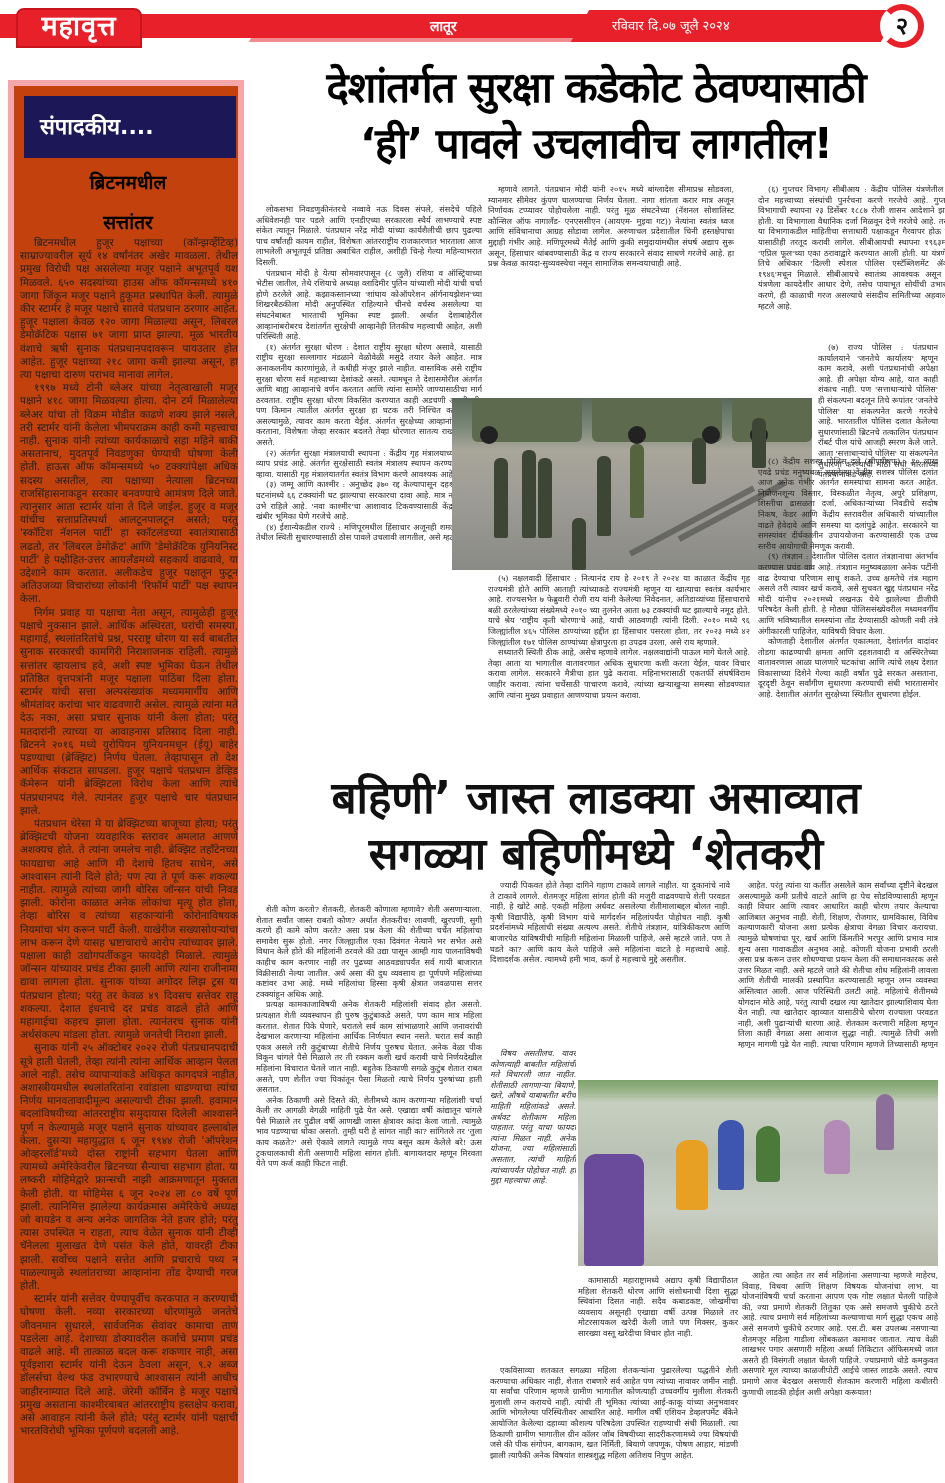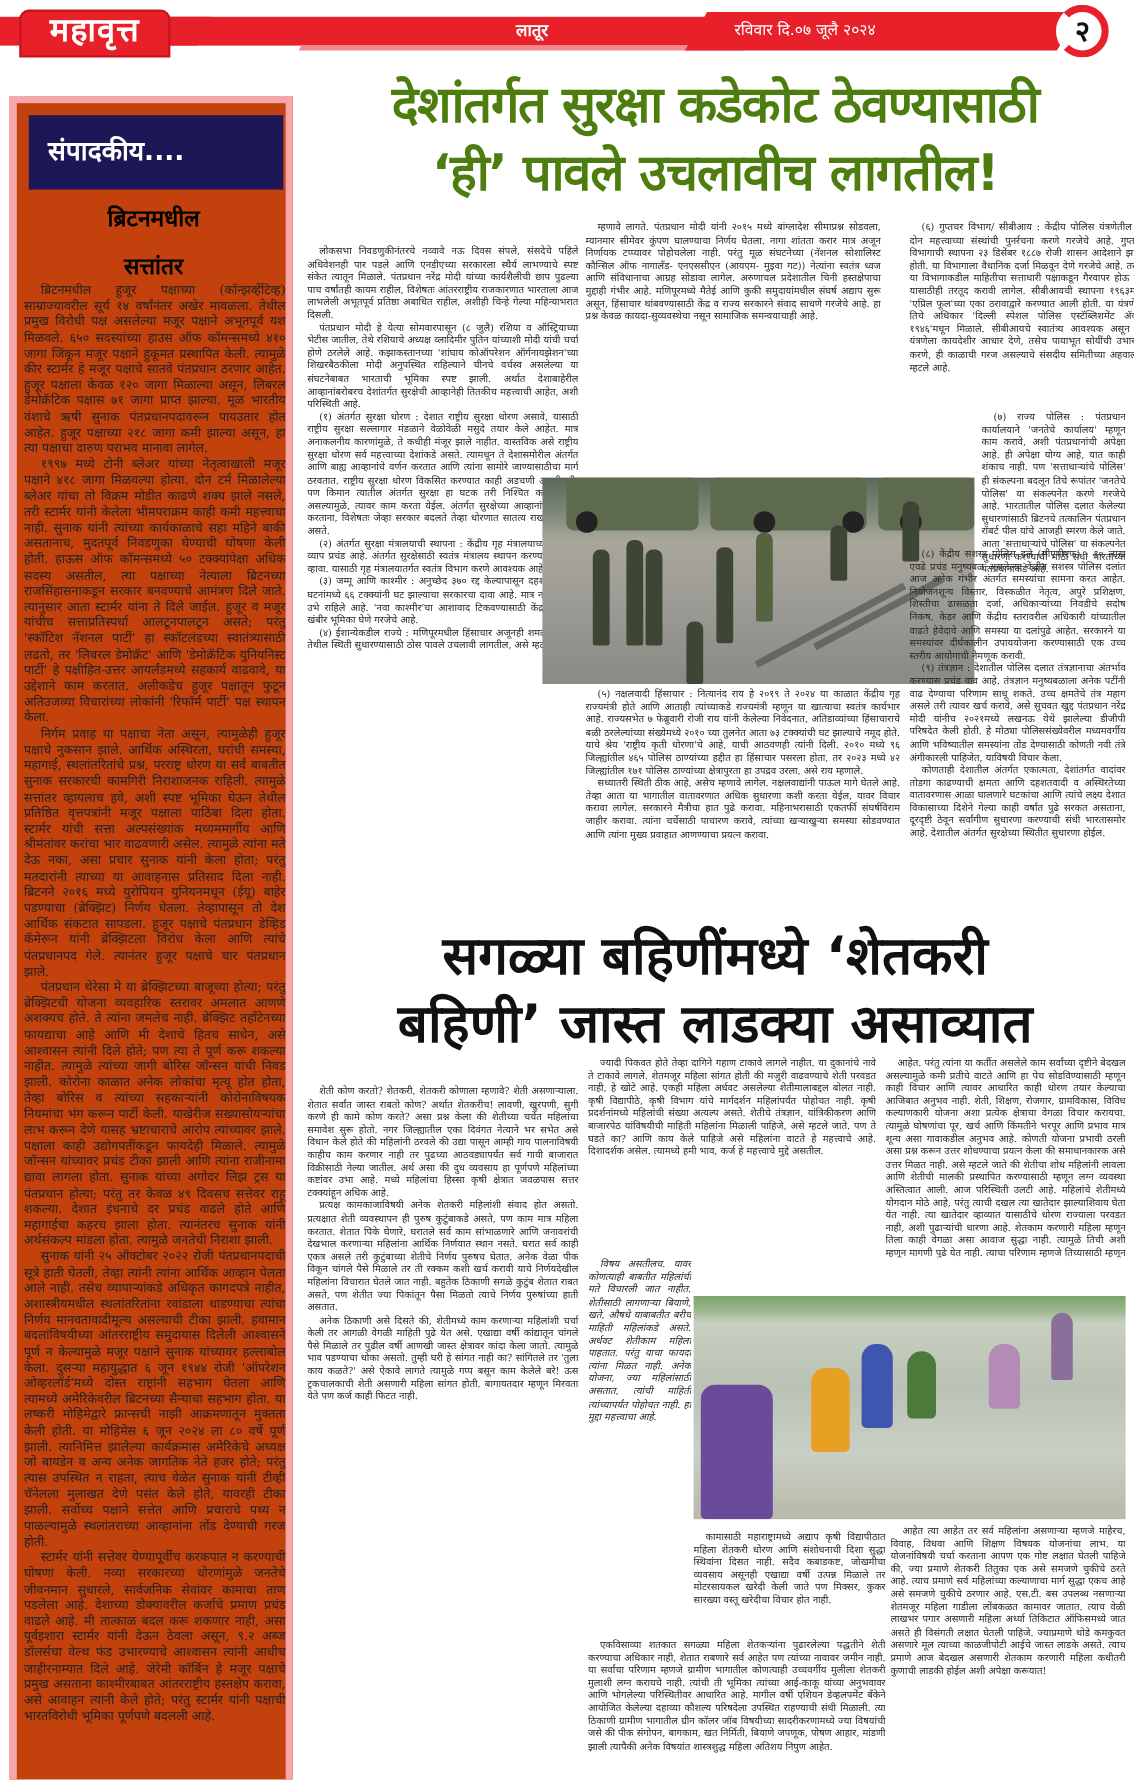--- a/index.html
+++ b/index.html
@@ -20,21 +20,21 @@
   .page-no { position: absolute; left: 880px; top: 4px; width: 44px; height: 44px; text-align: center; line-height: 44px; font-size: 24px; font-weight: bold; color: #111; }
 
   
   .editorial { position: absolute; left: 8px; top: 80px; width: 236px; height: 1414px; border: 6px solid #f4a6aa; background: #c2410c; text-decoration: underline; }
   .ed-head { position: absolute; left: 10px; top: 10px; width: 212px; height: 62px; background: #1c1858; color: #fff; font-weight: bold; font-size: 22px; line-height: 62px; padding-left: 16px; }
   .ed-title { position: absolute; left: 4px; top: 76px; width: 220px; text-align: center; font-family: "DejaVu Sans", sans-serif; font-weight: bold; font-size: 19px; line-height: 40px; color: #000; }
   .ed-body { position: absolute; left: 6px; top: 150px; width: 218px; height: 1250px; font-family: "DejaVu Serif", serif; font-size: 10.4px; line-height: 13.2px; text-align: justify; color: #222; overflow: hidden; }
   .ed-body p { text-indent: 14px; margin-bottom: 0; }
 
   
-  .s1-headline { position: absolute; left: 256px; top: 60px; width: 680px; text-align: center; font-family: "DejaVu Sans", sans-serif; font-weight: bold; font-size: 42px; line-height: 56px; color: #4d7c0f; letter-spacing: -1px; }
+  .s1-headline { position: absolute; left: 256px; top: 60px; width: 680px; text-align: center; font-family: "DejaVu Sans", sans-serif; font-weight: bold; font-size: 42px; line-height: 56px; color: #000000; letter-spacing: -1px; }
   .col { position: absolute; font-family: "DejaVu Serif", serif; font-size: 8.1px; line-height: 10.6px; text-align: justify; color: #2a2a2a; overflow: hidden; }
   .col p { text-indent: 10px; }
   .s1-c1 { left: 256px; top: 184px; width: 226px; height: 572px; margin-top: 20px; }
   .s1-c2 { left: 488px; top: 184px; width: 246px; height: 212px; }
   .s1-c3 { left: 758px; top: 184px; width: 196px; height: 132px; }
   .s1-c3b { left: 818px; top: 316px; width: 120px; height: 140px; margin-top: 26px; }
   .s1-c4 { left: 488px; top: 573px; width: 262px; height: 180px; }
   .s1-c5 { left: 758px; top: 456px; width: 180px; height: 298px; }
   .s1-photo { position: absolute; left: 452px; top: 398px; width: 360px; height: 172px; background: linear-gradient(180deg,#5a6a5a 0%,#7d8a7a 18%,#a9a69a 30%,#9c9b95 60%,#8a8a86 100%); overflow: hidden; }
   .s1-photo .road-shadow { position: absolute; height: 6px; background: #4a4a48; transform: rotate(-28deg); opacity: .6; }
@@ -133,22 +133,22 @@
   <p>(५) नक्षलवादी हिंसाचार : नित्यानंद राय हे २०१९ ते २०२४ या काळात केंद्रीय गृह राज्यमंत्री होते आणि आताही त्यांच्याकडे राज्यमंत्री म्हणून या खात्याचा स्वतंत्र कार्यभार आहे. राज्यसभेत ७ फेब्रुवारी रोजी राय यांनी केलेल्या निवेदनात, अतिडाव्यांच्या हिंसाचाराचे बळी ठरलेल्यांच्या संख्येमध्ये २०१० च्या तुलनेत आता ७३ टक्क्यांची घट झाल्याचे नमूद होते. याचे श्रेय 'राष्ट्रीय कृती धोरणा'चे आहे, याची आठवणही त्यांनी दिली. २०१० मध्ये ९६ जिल्ह्यांतील ४६५ पोलिस ठाण्यांच्या हद्दीत हा हिंसाचार पसरला होता, तर २०२३ मध्ये ४२ जिल्ह्यांतील १७१ पोलिस ठाण्यांच्या क्षेत्रापुरता हा उपद्रव उरला, असे राय म्हणाले.</p>
   <p>सध्यातरी स्थिती ठीक आहे, असेच म्हणावे लागेल. नक्षलवाद्यांनी पाऊल मागे घेतले आहे. तेव्हा आता या भागातील वातावरणात अधिक सुधारणा कशी करता येईल, यावर विचार करावा लागेल. सरकारने मैत्रीचा हात पुढे करावा. महिनाभरासाठी एकतर्फी संघर्षविराम जाहीर करावा. त्यांना चर्चेसाठी पाचारण करावे, त्यांच्या खऱ्याखुऱ्या समस्या सोडवण्यात आणि त्यांना मुख्य प्रवाहात आणण्याचा प्रयत्न करावा.</p>
 </div>
 <div class="col s1-c5">
   <p>(८) केंद्रीय सशस्त्र पोलिस दले (सीएपीएफ) : १० लाख एवढे प्रचंड मनुष्यबळ असलेल्या केंद्रीय सशस्त्र पोलिस दलांत आज अनेक गंभीर अंतर्गत समस्यांचा सामना करत आहेत. नियोजनशून्य विस्तार, विस्कळीत नेतृत्व, अपुरे प्रशिक्षण, शिस्तीचा ढासळता दर्जा, अधिकाऱ्यांच्या निवडीचे सदोष निकष, केडर आणि केंद्रीय स्तरावरील अधिकारी यांच्यातील वाढते हेवेदावे आणि समस्या या दलांपुढे आहेत. सरकारने या समस्यांवर दीर्घकालीन उपाययोजना करण्यासाठी एक उच्च स्तरीय आयोगाची नेमणूक करावी.</p>
   <p>(९) तंत्रज्ञान : देशातील पोलिस दलात तंत्रज्ञानाचा अंतर्भाव करण्यास प्रचंड वाव आहे. तंत्रज्ञान मनुष्यबळाला अनेक पटींनी वाढ देण्याचा परिणाम साधू शकते. उच्च क्षमतेचे तंत्र महाग असले तरी त्यावर खर्च करावे, असे सुचवत खुद्द पंतप्रधान नरेंद्र मोदी यांनीच २०२१मध्ये लखनऊ येथे झालेल्या डीजीपी परिषदेत केली होती. हे मोठ्या पोलिससंख्येवरील मध्यमवर्गीय आणि भविष्यातील समस्यांना तोंड देण्यासाठी कोणती नवी तंत्रे अंगीकारली पाहिजेत, याविषयी विचार केला.</p>
   <p>कोणताही देशातील अंतर्गत एकात्मता, देशांतर्गत वादांवर तोडगा काढण्याची क्षमता आणि दहशतवादी व अस्थिरतेच्या वातावरणास आळा घालणारे घटकांचा आणि त्यांचे लक्ष्य देशात विकासाच्या दिशेने गेल्या काही वर्षांत पुढे सरकत असताना, दूरदृष्टी ठेवून सर्वांगीण सुधारणा करण्याची संधी भारतासमोर आहे. देशातील अंतर्गत सुरक्षेच्या स्थितीत सुधारणा होईल.</p>
 </div>
 
 <div class="s2-headline">
+  <div>बहिणी’ जास्त लाडक्या असाव्यात</div>
   <div>सगळ्या बहिणींमध्ये ‘शेतकरी</div>
-  <div>बहिणी’ जास्त लाडक्या असाव्यात</div>
 </div>
 
 <div class="col s2-c1">
   <p>शेती कोण करतो? शेतकरी, शेतकरी कोणाला म्हणावे? शेती असणाऱ्याला. शेतात सर्वांत जास्त राबतो कोण? अर्थात शेतकरीच! लावणी, खुरपणी, सुगी करणे ही कामे कोण करते? असा प्रश्न केला की शेतीच्या चर्चेत महिलांचा समावेश सुरू होतो. नगर जिल्ह्यातील एका दिवंगत नेत्याने भर सभेत असे विधान केले होते की महिलांनी ठरवले की उद्या पासून आम्ही गाय पालनाविषयी काहीच काम करणार नाही तर पुढच्या आठवड्यापर्यंत सर्व गायी बाजारात विक्रीसाठी नेल्या जातील. अर्थ असा की दुध व्यवसाय हा पूर्णपणे महिलांच्या कष्टांवर उभा आहे. मध्ये महिलांचा हिस्सा कृषी क्षेत्रात जवळपास सत्तर टक्क्यांहून अधिक आहे.</p>
   <p>प्रत्यक्ष कामकाजाविषयी अनेक शेतकरी महिलांशी संवाद होत असतो. प्रत्यक्षात शेती व्यवस्थापन ही पुरुष कुटुंबाकडे असते, पण काम मात्र महिला करतात. शेतात पिके घेणारे, घरातले सर्व काम सांभाळणारे आणि जनावरांची देखभाल करणाऱ्या महिलांना आर्थिक निर्णयात स्थान नसते. घरात सर्व काही एकत्र असले तरी कुटुंबाच्या शेतीचे निर्णय पुरुषच घेतात. अनेक वेळा पीक विकून चांगले पैसे मिळाले तर ती रक्कम कशी खर्च करावी याचे निर्णयदेखील महिलांना विचारात घेतले जात नाही. बहुतेक ठिकाणी सगळे कुटुंब शेतात राबत असते, पण शेतीत ज्या पिकांतून पैसा मिळतो त्याचे निर्णय पुरुषांच्या हाती असतात.</p>
   <p>अनेक ठिकाणी असे दिसते की, शेतीमध्ये काम करणाऱ्या महिलांशी चर्चा केली तर आगळी वेगळी माहिती पुढे येत असे. एखाद्या वर्षी कांद्यातून चांगले पैसे मिळाले तर पुढील वर्षी आणखी जास्त क्षेत्रावर कांदा केला जातो. त्यामुळे भाव पडण्याचा धोका असतो. तुम्ही घरी हे सांगत नाही का? सांगितले तर 'तुला काय कळते?' असे ऐकावे लागते त्यामुळे गप्प बसून काम केलेले बरे! ऊस ट्रकचालकाची शेती असणारी महिला सांगत होती. बागायतदार म्हणून मिरवता येते पण कर्ज काही फिटत नाही.</p>
 </div>
 <div class="col s2-c2">
   <p>ज्यादी पिकवत होते तेव्हा दागिने गहाण टाकावे लागले नाहीत. या दुकानांचे नावे ते टाकावे लागले. शेतमजूर महिला सांगत होती की मजुरी वाढवण्याचे शेती परवडत नाही, हे खोटे आहे. एकही महिला अर्धवट असलेल्या शेतीमालाबद्दल बोलत नाही. कृषी विद्यापीठे, कृषी विभाग यांचे मार्गदर्शन महिलांपर्यंत पोहोचत नाही. कृषी प्रदर्शनांमध्ये महिलांची संख्या अत्यल्प असते. शेतीचे तंत्रज्ञान, यांत्रिकीकरण आणि बाजारपेठ यांविषयीची माहिती महिलांना मिळाली पाहिजे, असे म्हटले जाते. पण ते घडते का? आणि काय केले पाहिजे असे महिलांना वाटते हे महत्त्वाचे आहे. दिशादर्शक असेल. त्यामध्ये हमी भाव, कर्ज हे महत्त्वाचे मुद्दे असतील.</p>
 </div>

